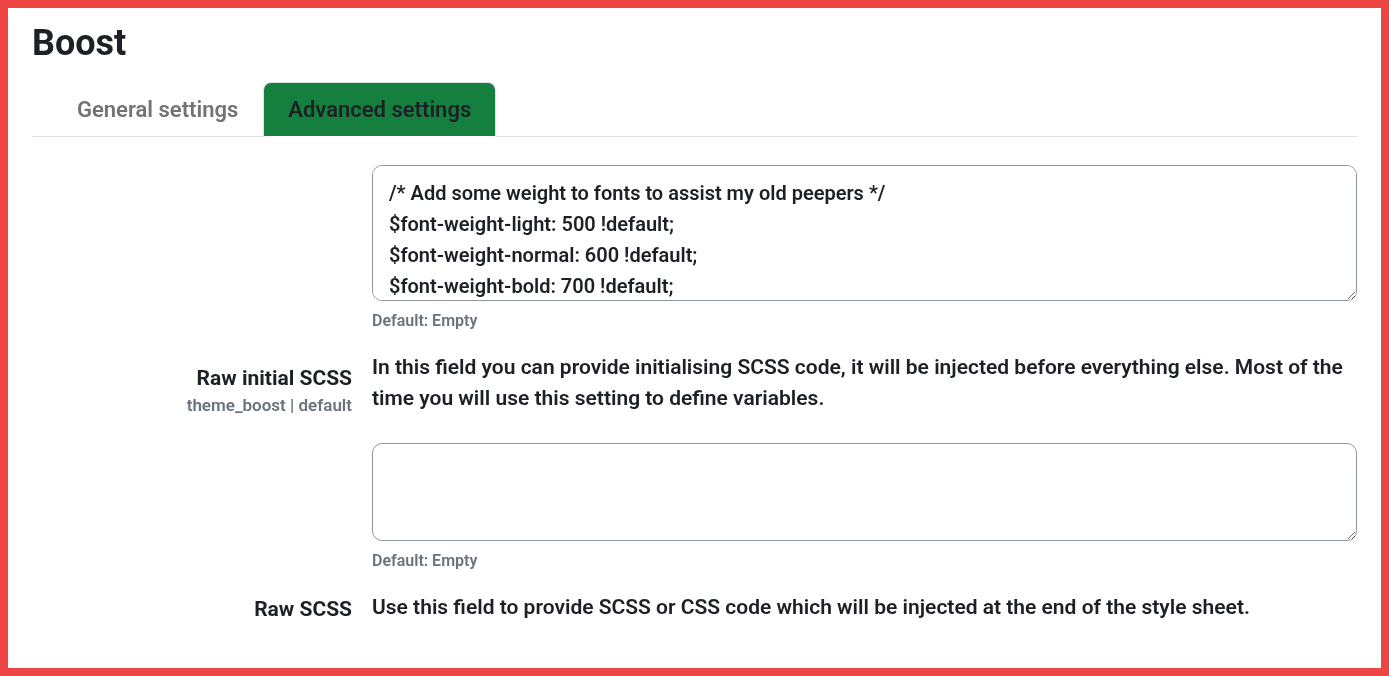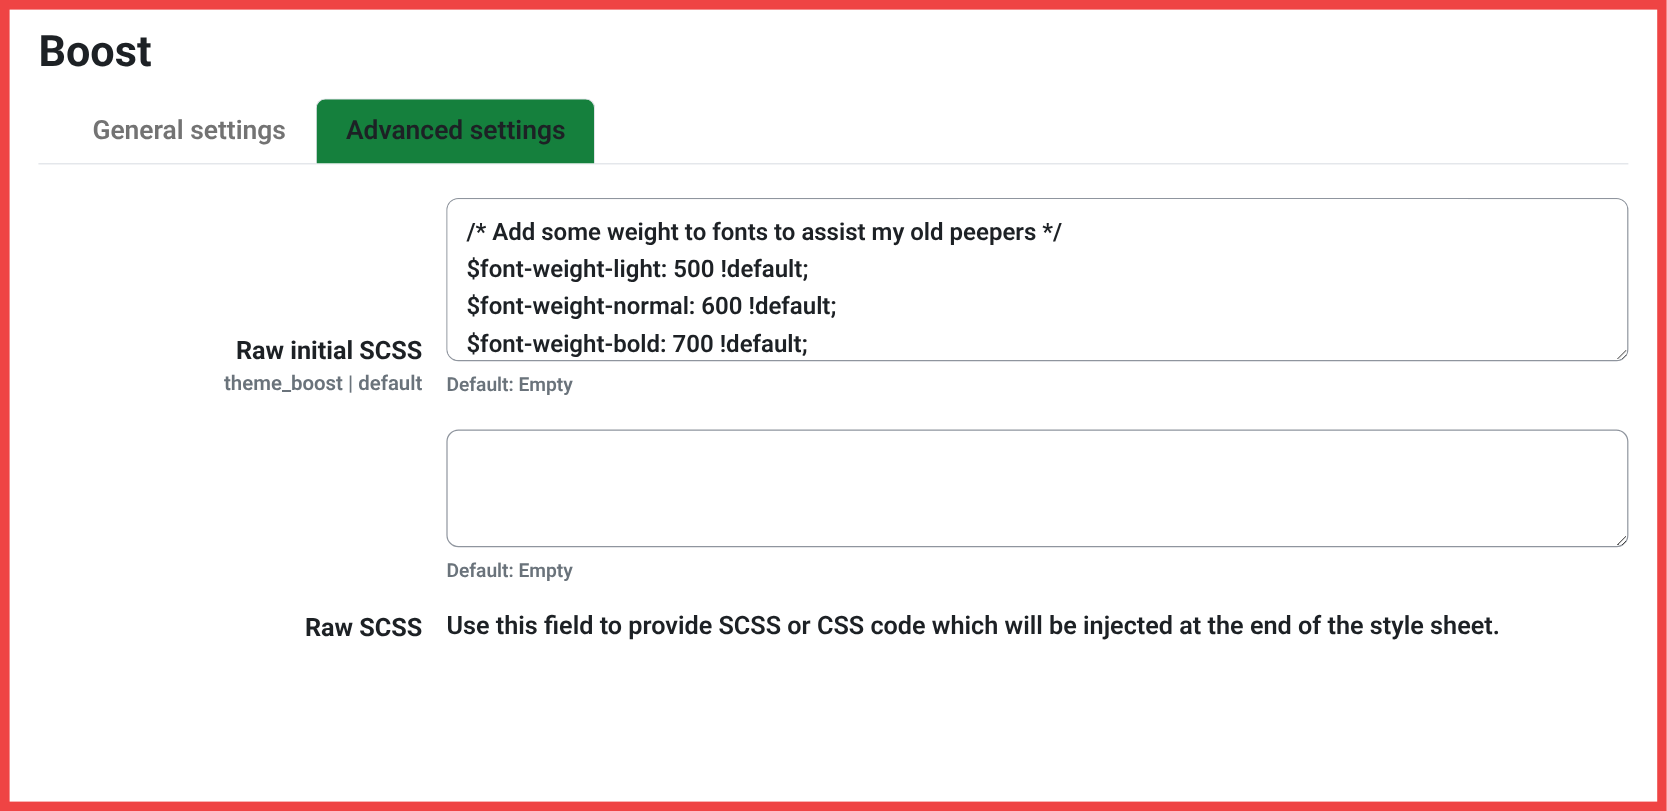--- a/index.html
+++ b/index.html
@@ -128,20 +128,21 @@
     <div class="label-col">
       <div class="label-main">Raw initial SCSS</div>
       <div class="label-sub">theme_boost | default</div>
     </div>
     <div class="field-col">
       <textarea class="scss-field ta-initial" style="">/* Add some weight to fonts to assist my old peepers */
 $font-weight-light: 500 !default;
 $font-weight-normal: 600 !default;
 $font-weight-bold: 700 !default;</textarea>
       <div class="default-line">Default: Empty</div>
+      <div class="description">In this field you can provide initialising SCSS code, it will be injected before everything else. Most of the time you will use this setting to define variables.</div>
     </div>
   </div>
 
   <div class="form-row">
     <div class="label-col">
       <div class="label-main">Raw SCSS</div>
     </div>
     <div class="field-col">
       <textarea class="scss-field ta-scss" style=""></textarea>
       <div class="default-line">Default: Empty</div>

